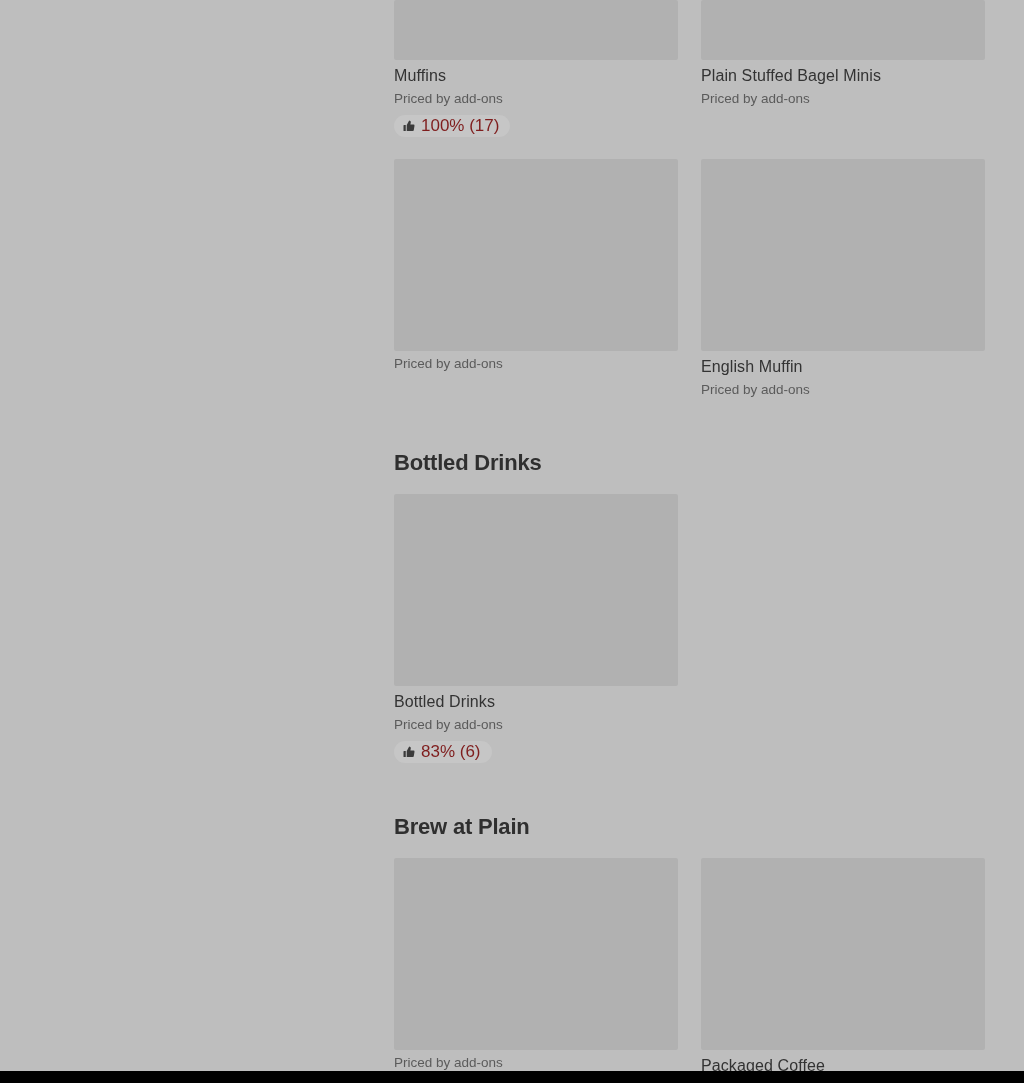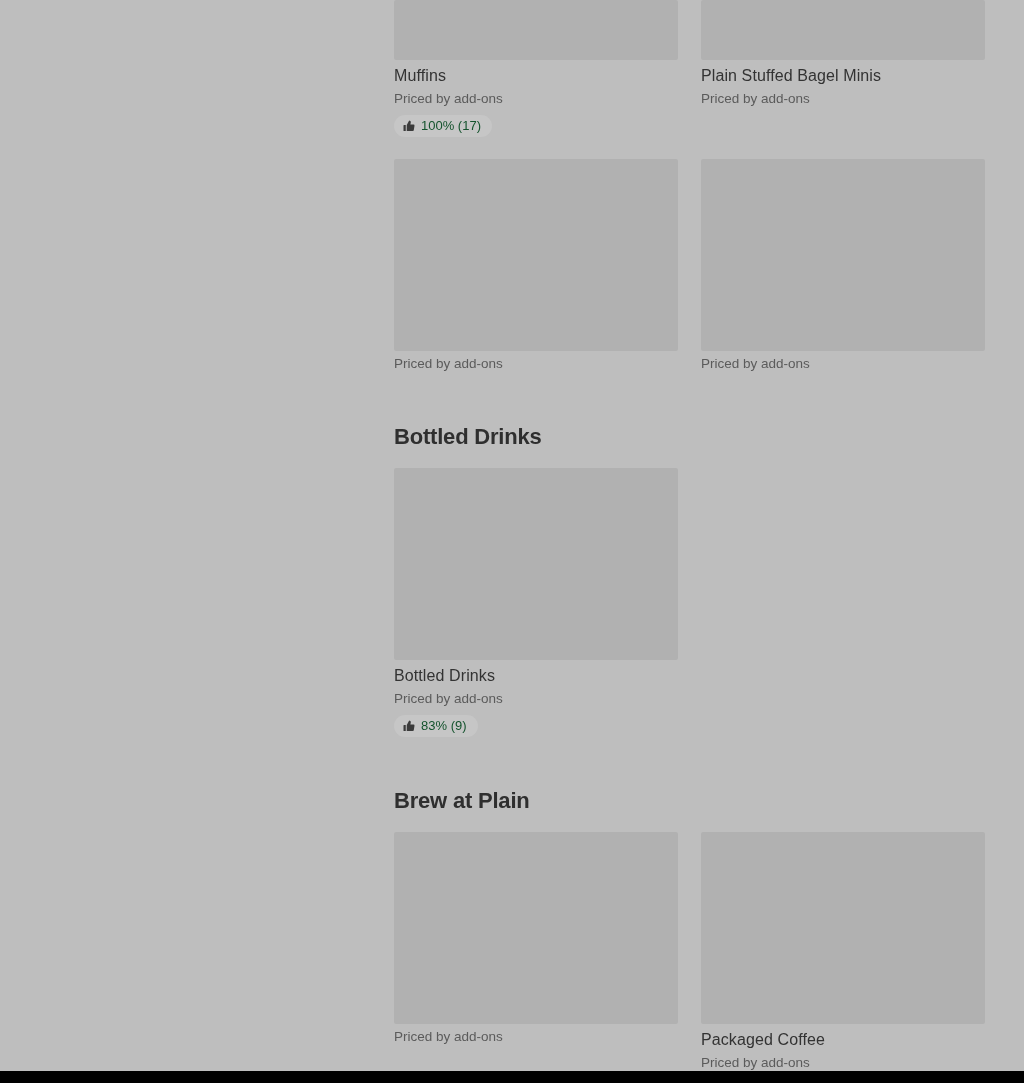--- a/index.html
+++ b/index.html
@@ -86,23 +86,23 @@
   .rating-pill .thumbs {
     width: 12px;
     height: 12px;
     display: inline-block;
     flex: 0 0 auto;
     position: relative;
     top: 0px;
   }
   .rating-pill .thumbs svg { display: block; }
   .rating-text {
-    font-size: 13px;
+    font-size: 17px;
     line-height: 16px;
-    color: #14532d;
+    color: #7f1d1d;
     white-space: nowrap;
   }
 
   
   .section-heading {
     font-size: 22px;
     line-height: 28px;
     font-weight: 700;
     color: #2f2f2f;
     letter-spacing: -0.2px;
@@ -163,40 +163,41 @@
 
       <div class="row-gap" style="width:100%"></div>
 
       <div class="item-card">
         <div class="item-thumb thumb-h-full"></div>
         <div class="item-subtitle">Priced by add-ons</div>
       </div>
 
       <div class="item-card">
         <div class="item-thumb thumb-h-full"></div>
+        <div class="item-title">English Muffin</div>
         <div class="item-subtitle">Priced by add-ons</div>
       </div>
     </div>
 
     <div class="spacer-before-heading"></div>
     <div class="section-heading">Bottled Drinks</div>
     <div class="spacer-after-heading"></div>
 
     <div class="item-grid">
       <div class="item-card">
         <div class="item-thumb thumb-h-full"></div>
         <div class="item-title">Bottled Drinks</div>
         <div class="item-subtitle">Priced by add-ons</div>
         <div class="rating-pill">
           <span class="thumbs">
             <svg width="12" height="12" viewBox="0 0 24 24" fill="#3b3b3b" aria-hidden="true">
               <path d="M2 10h3.5v12H2a1 1 0 0 1-1-1V11a1 1 0 0 1 1-1zm5.5 0 4.6-8.3a1 1 0 0 1 1.4-.4l.9.5a2.5 2.5 0 0 1 1.2 2.8L14.8 9H21a2 2 0 0 1 2 2.3l-1.3 8A2.5 2.5 0 0 1 19.2 22H7.5V10z"></path>
             </svg>
           </span>
-          <span class="rating-text">83% (9)</span>
+          <span class="rating-text">83% (6)</span>
         </div>
       </div>
     </div>
 
     <div class="spacer-before-heading"></div>
     <div class="section-heading">Brew at Plain</div>
     <div class="spacer-after-heading"></div>
 
     <div class="item-grid">
       <div class="item-card">

